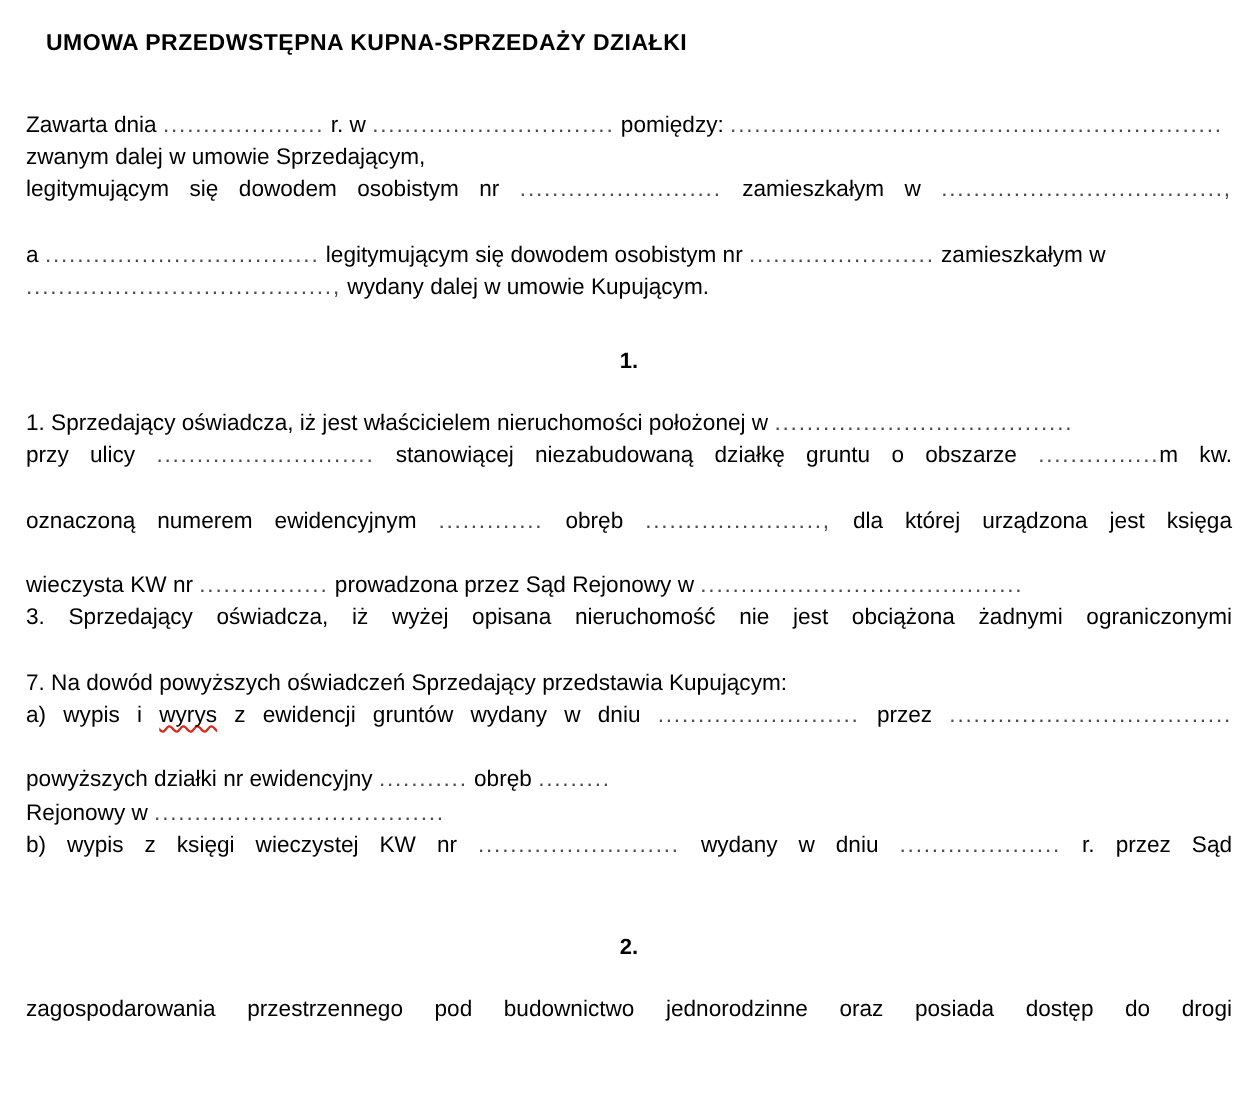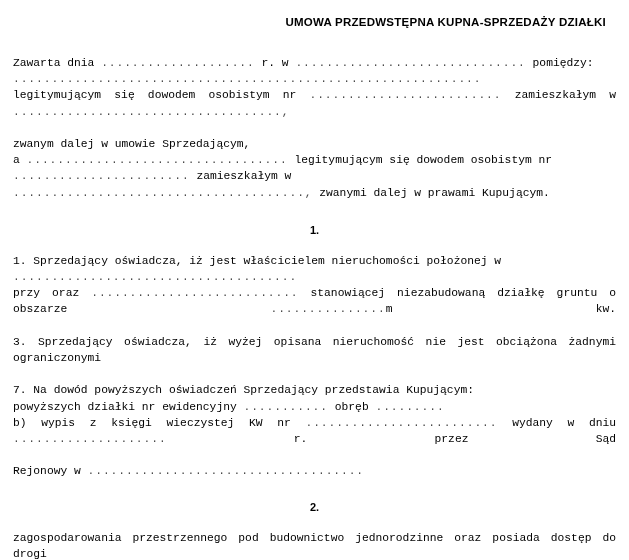--- a/index.html
+++ b/index.html
@@ -16,21 +16,21 @@
     -webkit-font-smoothing: antialiased;
   }
   .page {
     position: relative;
     width: 629px;
     height: 560px;
     box-sizing: border-box;
     padding: 0 13px;
   }
   .doc-title {
-    text-align: right;
+    text-align: left;
     font-size: 11.5px;
     font-weight: bold;
     letter-spacing: 0.25px;
     margin: 15px 0 0 0;
     padding: 0 10px;
     line-height: 14px;
   }
   .section-num {
     text-align: center;
     font-size: 11px;
@@ -42,21 +42,20 @@
     line-height: 16.2px;
     margin: 0;
     text-align: justify;
     text-justify: inter-word;
   }
   p.body.nojust {
     text-align: left;
   }
   .blk {
     margin: 0;
-    font-family: Liberation Mono, monospace;
   }
   .spacer-16 { height: 16px; }
   .spacer-20 { height: 20px; }
   .spacer-22 { height: 22px; }
   .spacer-26 { height: 26px; }
   
   .dots {
     letter-spacing: 0.9px;
     color: #4a4a4a;
     font-size: 11.3px;
@@ -84,52 +83,55 @@
 
 <div class="page">
 
   <div class="doc-title">UMOWA PRZEDWSTĘPNA KUPNA-SPRZEDAŻY DZIAŁKI</div>
 
   <div class="spacer-26"></div>
 
   <div class="blk">
     <p class="body nojust"><span>Zawarta dnia</span> <span class="dots">....................</span> <span>r. w</span> <span class="dots">..............................</span> <span>pomiędzy:</span> <span class="dots">.............................................................</span></p>
 
+    <p class="body nojust">zwanym dalej w umowie Sprzedającym,</p>
+
     <p class="body just-stretch"><span>legitymującym się dowodem osobistym nr</span> <span class="dots">.........................</span> <span>zamieszkałym w</span> <span class="dots">...................................,</span></p>
-
-    <p class="body nojust">zwanym dalej w umowie Sprzedającym,</p>
 
     <p class="body nojust"><span>a</span> <span class="dots">..................................</span> <span>legitymującym się dowodem osobistym nr</span> <span class="dots">.......................</span> <span>zamieszkałym w</span></p>
 
-    <p class="body nojust"><span class="dots">......................................,</span> <span>zwanymi dalej w prawami Kupującym.</span></p>
+    <p class="body nojust"><span class="dots">......................................,</span> <span>wydany dalej w umowie Kupującym.</span></p>
   </div>
 
   <div class="spacer-22"></div>
 
   <div class="section-num">1.</div>
 
   <div class="spacer-16"></div>
 
   <div class="blk">
     <p class="body nojust"><span>1. Sprzedający oświadcza, iż jest właścicielem nieruchomości położonej w</span> <span class="dots">.....................................</span></p>
 
-    <p class="body just-stretch"><span>przy oraz</span> <span class="dots">...........................</span> <span>stanowiącej niezabudowaną działkę gruntu o obszarze</span> <span class="dots">...............</span><span>m kw.</span></p>
+    <p class="body just-stretch"><span>przy ulicy</span> <span class="dots">...........................</span> <span>stanowiącej niezabudowaną działkę gruntu o obszarze</span> <span class="dots">...............</span><span>m kw.</span></p>
 
+    <p class="body just-stretch"><span>oznaczoną numerem ewidencyjnym</span> <span class="dots">.............</span> <span>obręb</span> <span class="dots">......................,</span> <span>dla której urządzona jest księga</span></p>
 
+    <p class="body nojust"><span>wieczysta KW nr</span> <span class="dots">................</span> <span>prowadzona przez Sąd Rejonowy w</span> <span class="dots">........................................</span></p>
 
     <p class="body just-stretch">3. Sprzedający oświadcza, iż wyżej opisana nieruchomość nie jest obciążona żadnymi ograniczonymi</p>
 
     <p class="body nojust">7. Na dowód powyższych oświadczeń Sprzedający przedstawia Kupującym:</p>
 
+    <p class="body just-stretch"><span>a) wypis i</span> <span class="misspell">wyrys</span> <span>z ewidencji gruntów wydany w dniu</span> <span class="dots">.........................</span> <span>przez</span> <span class="dots">...................................</span></p>
 
     <p class="body nojust"><span>powyższych działki nr ewidencyjny</span> <span class="dots">...........</span> <span>obręb</span> <span class="dots">.........</span></p>
 
+    <p class="body nojust"><span>Rejonowy w</span> <span class="dots">....................................</span></p>
+
     <p class="body just-stretch"><span>b) wypis z księgi wieczystej KW nr</span> <span class="dots">.........................</span> <span>wydany w dniu</span> <span class="dots">....................</span> <span>r. przez Sąd</span></p>
-
-    <p class="body nojust"><span>Rejonowy w</span> <span class="dots">....................................</span></p>
   </div>
 
   <div class="spacer-20"></div>
 
   <div class="section-num">2.</div>
 
   <div class="spacer-16"></div>
 
   <div class="blk">
     <p class="body just-stretch">zagospodarowania przestrzennego pod budownictwo jednorodzinne oraz posiada dostęp do drogi</p>

